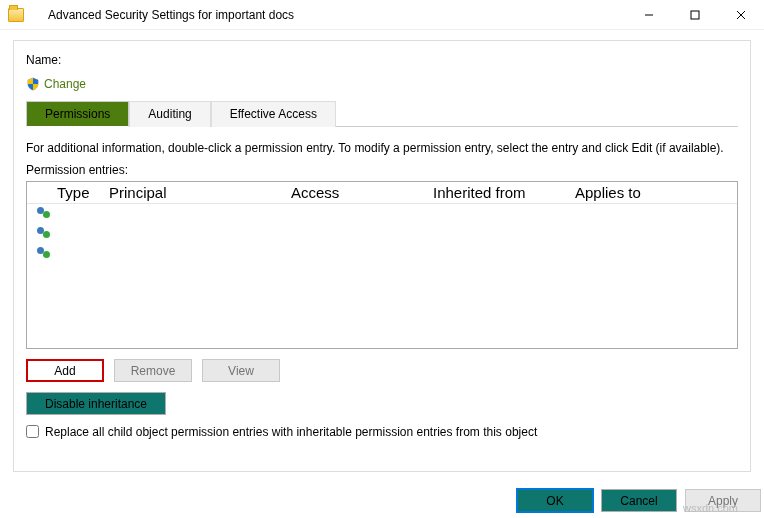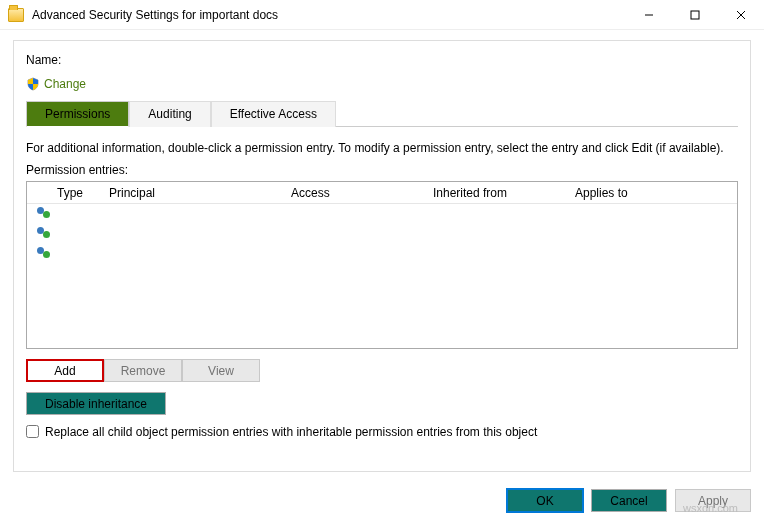--- a/index.html
+++ b/index.html
@@ -13,20 +13,21 @@
     height: 518px;
     overflow: hidden;
     position: relative;
   }
   .titlebar {
     height: 30px;
     display: flex;
     align-items: center;
     padding: 0 0 0 8px;
     border-bottom: 1px solid #eee;
+    gap: 16px;
   }
   .titlebar .folder-ico {
     width: 16px; height: 14px;
     background: linear-gradient(#ffe9a6,#f5c23c);
     border:1px solid #d6a413;
     border-radius:1px;
     margin-right:8px;
     position:relative;
   }
   .titlebar .folder-ico::before{
@@ -63,21 +64,21 @@
     position:relative;
   }
   .tab.active { background:#4d7c0f; border-bottom:1px solid #fff;}
   .tab:not(.active){border-top-color:#ddd;border-left-color:#ddd;border-right-color:#ddd;}
   .info { margin:14px 0 8px 0; font-size:12px; }
   .list-lbl { margin-bottom:4px; font-size:12px;}
   .listbox {
     border:1px solid #aaa; height:168px; background:#fff; overflow:hidden;
   }
   .listhead {
-    display:flex; height:22px; align-items:center; font-size:12px;
+    display:flex; height:22px; align-items:center; font-size:15px;
     border-bottom:1px solid #e6e6e6;
   }
   .col { padding-left:6px; overflow:hidden;}
   .c-ico{width:24px;}
   .c-type{width:52px;}
   .c-principal{width:182px;}
   .c-access{width:142px;}
   .c-inherited{width:142px;}
   .c-applies{flex:1;}
   .listrows .lr {
@@ -85,32 +86,32 @@
   }
   .user-ico{
     width:16px;height:14px;margin-left:4px;position:relative;
   }
   .user-ico .b{
     width:7px;height:7px;border-radius:50%;
     position:absolute;
   }
   .user-ico .b1{background:#3a7abd;left:0;top:0;}
   .user-ico .b2{background:#36a73b;left:6px;top:4px;}
-  .btnrow{ margin-top:10px; display:flex; }
+  .btnrow{ margin-top:10px; display:flex; gap:10px;}
   .btnrow2{ margin-top:10px;}
   .wbtn{
     min-width:78px;height:23px;border:1px solid #adadad;background:#0f766e;
     font-size:12px;font-family:inherit;padding:0 12px;
   }
   .wbtn.disabled{color:#737373;background:#e8e8e8;border-color:#c8c8c8;}
   .wbtn.emph{border:2px solid #c00;background:#fff;}
   .chkrow{margin-top:10px;display:flex;align-items:flex-start;gap:6px;font-size:12px;}
   .chkrow input{width:13px;height:13px;margin:0;}
   .footer{
-    position:absolute; right:13px; bottom:6px; display:flex; gap:8px;
+    position:absolute; right:3px; bottom:6px; display:flex; gap:8px;
   }
   .footer .wbtn{min-width:76px;}
   .footer .wbtn.default{border:1px solid #0078d7;box-shadow:0 0 0 1px #0078d7;}
   .watermark{
     position:absolute;right:26px;bottom:4px;font-size:11px;color:#bdbdbd;
     z-index:5;pointer-events:none;
   }
 </style>
 </head>
 <body>

